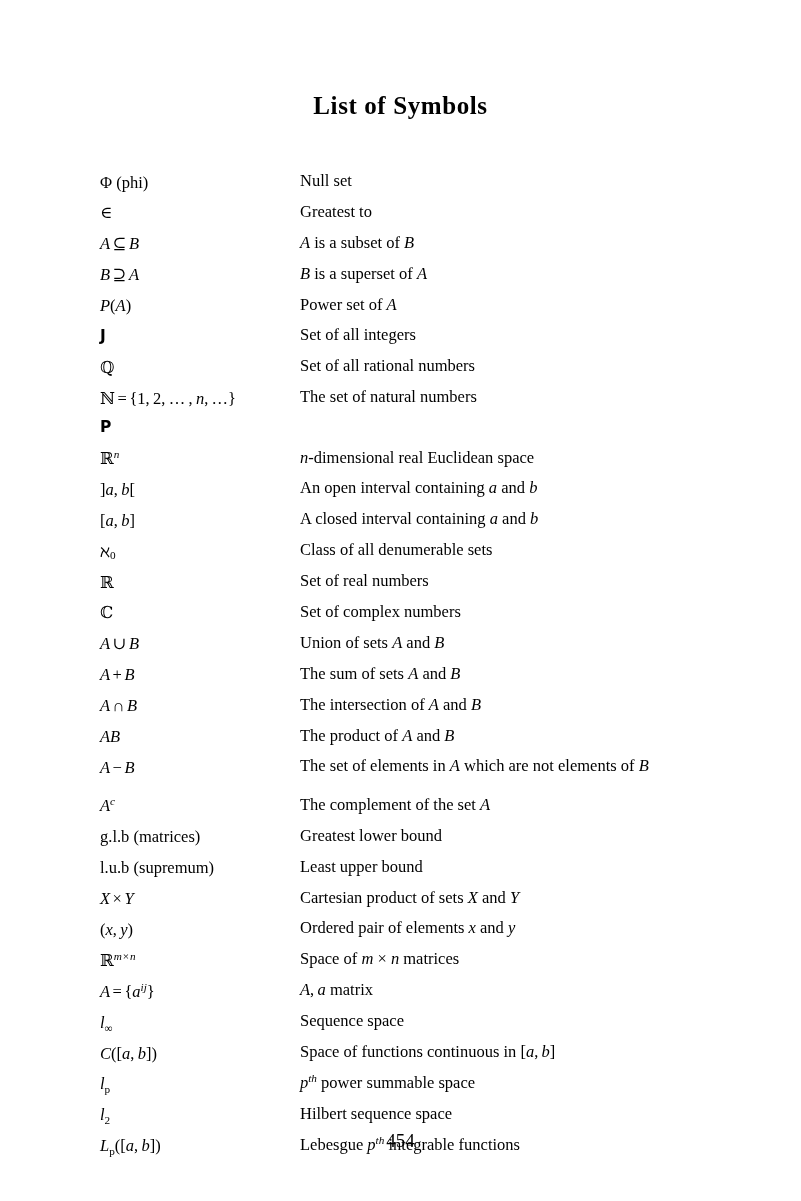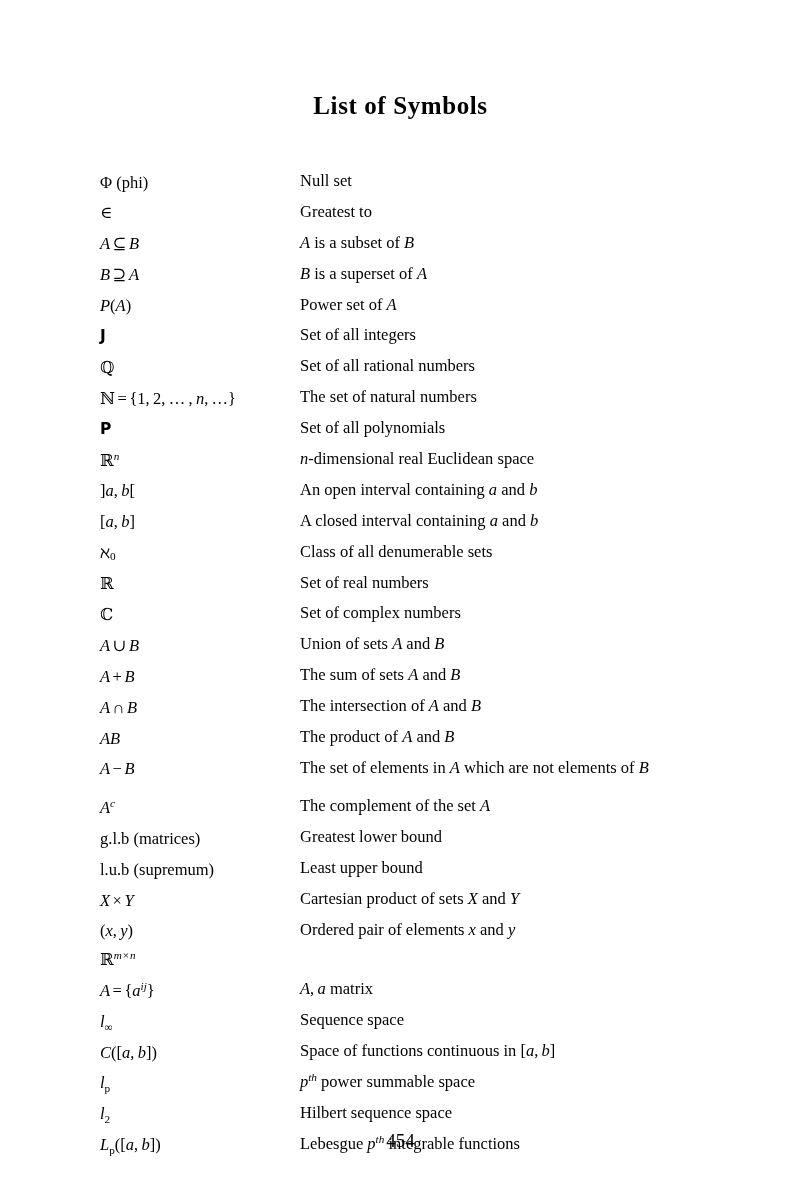--- a/index.html
+++ b/index.html
@@ -151,21 +151,20 @@
       <div class="desc-cell">Set of all rational numbers</div>
     </div>
 
     <div class="sym-row">
       <div class="sym-cell"><span class="bb">ℕ</span><span class="mop">=</span>{1, 2, … , <span class="mi">n</span>, …}</div>
       <div class="desc-cell">The set of natural numbers</div>
     </div>
 
     <div class="sym-row">
       <div class="sym-cell"><span class="bsans">P</span></div>
-      <div class="desc-cell">Set of all polynomials</div>
     </div>
 
     <div class="sym-row">
       <div class="sym-cell"><span class="bb">ℝ</span><span class="sup">n</span></div>
       <div class="desc-cell"><span class="mi">n</span>-dimensional real Euclidean space</div>
     </div>
 
     <div class="sym-row">
       <div class="sym-cell">]<span class="mi">a</span>, <span class="mi">b</span>[</div>
       <div class="desc-cell">An open interval containing <span class="mi">a</span> and <span class="mi">b</span></div>
@@ -236,20 +235,21 @@
       <div class="desc-cell">Cartesian product of sets <span class="mi">X</span> and <span class="mi">Y</span></div>
     </div>
 
     <div class="sym-row">
       <div class="sym-cell">(<span class="mi">x</span>, <span class="mi">y</span>)</div>
       <div class="desc-cell">Ordered pair of elements <span class="mi">x</span> and <span class="mi">y</span></div>
     </div>
 
     <div class="sym-row">
       <div class="sym-cell"><span class="bb">ℝ</span><span class="sup">m <span class="rm">×</span> n</span></div>
+      <div class="desc-cell">Space of <span class="mi">m</span> × <span class="mi">n</span> matrices</div>
     </div>
 
     <div class="sym-row">
       <div class="sym-cell"><span class="mi">A</span><span class="mop">=</span>{<span class="mi">a</span><span class="sup">ij</span>}</div>
       <div class="desc-cell"><span class="mi">A</span>, <span class="mi">a</span> matrix</div>
     </div>
 
     <div class="sym-row">
       <div class="sym-cell"><span class="mi">l</span><span class="sub">∞</span></div>
       <div class="desc-cell">Sequence space</div>

